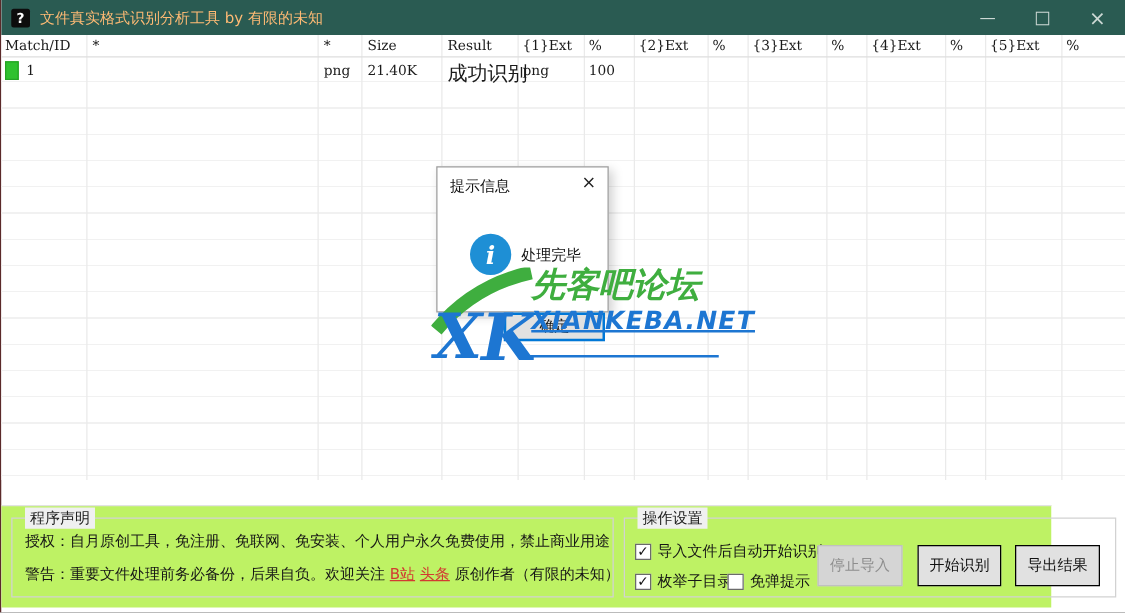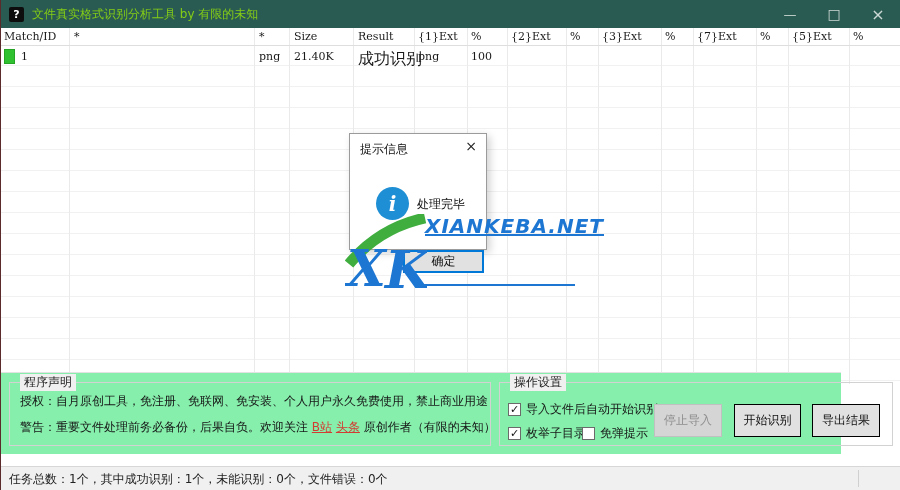--- a/index.html
+++ b/index.html
@@ -6,21 +6,21 @@
   .window{
     position:relative;width:900px;height:490px;background:#ffffff;
     font-family:"DejaVu Sans","Liberation Sans",sans-serif;overflow:hidden;
     border-left:1px solid #5b2a2a;box-sizing:border-box;
   }
   
   .titlebar{position:absolute;left:0;top:0;width:100%;height:28px;
     background:var(--titlebar,#2a5b52);display:flex;align-items:center;}
   .app-icon{width:15px;height:15px;margin-left:8px;background:#0d0d0d;color:#fff;
     font-size:11px;font-weight:bold;display:flex;align-items:center;justify-content:center;border-radius:2px;}
-  .app-title{margin-left:8px;font-size:12px;color:#84cc16;white-space:nowrap;}
+  .app-title{margin-left:8px;font-size:12px;color:#fdba74;white-space:nowrap;}
   .win-controls{margin-left:auto;display:flex;height:100%;}
   .win-btn{width:44px;height:100%;display:flex;align-items:center;justify-content:center;
     color:#ccd8d4;font-size:13px;cursor:default;}
   
   .table-area{position:absolute;left:0;top:28px;width:900px;height:356px;background:#fff;padding-left:48px;}
   .vline{position:absolute;top:0;bottom:0;width:1px;background:#eaeaea;}
   .hgrid{position:absolute;left:0;right:0;top:17px;bottom:0;
     background:repeating-linear-gradient(to bottom,transparent 0px,transparent 20px,#f1f1f1 20px,#f1f1f1 21px);}
   .header-row{position:absolute;left:0;top:0;width:100%;height:17px;border-bottom:1px solid #dedede;
     font-family:"DejaVu Serif","Liberation Serif",serif;font-size:11px;color:#1a1a1a;}
@@ -46,21 +46,21 @@
   
   .watermark{position:absolute;left:344px;top:206px;width:236px;height:90px;z-index:6;pointer-events:none;}
   .wm-logo{position:absolute;left:0;top:8px;}
   .wm-texts{position:absolute;left:80px;top:8px;}
   .wm-line1{font-size:27px;font-weight:bold;font-style:italic;color:var(--wm_green,#3fae3f);
     white-space:nowrap;line-height:30px;}
   .wm-line2{font-size:20px;font-weight:bold;font-style:italic;color:var(--wm_blue,#1d76d2);
     white-space:nowrap;line-height:24px;letter-spacing:1px;text-decoration:underline;}
   .wm-underline{position:absolute;left:70px;top:78px;width:160px;height:2px;background:var(--wm_blue,#1d76d2);}
   
-  .bottom-panel{position:absolute;left:0;top:372px;width:840px;height:82px;background:#86efac;
+  .bottom-panel{position:absolute;left:0;top:404px;width:840px;height:82px;background:#bef264;
     border-top:1px solid #e2e2e2;box-sizing:border-box;}
   .groupbox{position:absolute;border:1px solid #d2d2d2;box-sizing:border-box;}
   .gb-legend{position:absolute;top:-9px;left:10px;background:#f0f0f0;padding:0 4px;font-size:12px;color:#222;}
   .decl-box{left:8px;top:9px;width:482px;height:64px;}
   .decl-line{position:absolute;left:10px;font-size:12px;color:#161616;white-space:nowrap;}
   .decl-link{color:var(--link_red,#d23b32);text-decoration:underline;cursor:pointer;}
   .set-box{left:498px;top:9px;width:394px;height:64px;}
   .cb-row{position:absolute;display:flex;align-items:center;font-size:12px;color:#161616;}
   .cb{width:13px;height:13px;border:1px solid #6b6b6b;background:#fff;margin-right:5px;
     display:flex;align-items:center;justify-content:center;font-size:11px;line-height:11px;color:#111;box-sizing:border-box;}
@@ -110,21 +110,21 @@
       <span class="hcell" style="left:73px">*</span>
       <span class="hcell" style="left:258px">*</span>
       <span class="hcell" style="left:293px">Size</span>
       <span class="hcell" style="left:357px">Result</span>
       <span class="hcell" style="left:417px">{1}Ext</span>
       <span class="hcell" style="left:470px">%</span>
       <span class="hcell" style="left:510px">{2}Ext</span>
       <span class="hcell" style="left:569px">%</span>
       <span class="hcell" style="left:601px">{3}Ext</span>
       <span class="hcell" style="left:664px">%</span>
-      <span class="hcell" style="left:696px">{7}Ext</span>
+      <span class="hcell" style="left:696px">{4}Ext</span>
       <span class="hcell" style="left:759px">%</span>
       <span class="hcell" style="left:791px">{5}Ext</span>
       <span class="hcell" style="left:852px">%</span>
     </div>
 
     <div class="data-row">
       <div class="indicator"></div>
       <span class="dcell" style="left:20px">1</span>
       <span class="dcell" style="left:73px"></span>
       <span class="dcell" style="left:258px">png</span>
@@ -143,20 +143,21 @@
     <div class="ok-btn">确定</div>
   </div>
 
   <div class="watermark">
     <svg class="wm-logo" width="82" height="78" viewBox="0 0 82 78">
       <path d="M4 50 Q 34 14 80 4" stroke="#3fae3f" stroke-width="11" fill="none"></path>
       <text x="2" y="72" font-size="50" font-weight="bold" font-style="italic" fill="#1d76d2" font-family="DejaVu Serif, Liberation Serif, serif">X</text>
       <text x="40" y="74" font-size="52" font-weight="bold" font-style="italic" fill="#1d76d2" font-family="DejaVu Serif, Liberation Serif, serif">K</text>
     </svg>
     <div class="wm-texts">
+      <div class="wm-line1">先客吧论坛</div>
       <div class="wm-line2">XIANKEBA.NET</div>
     </div>
     <div class="wm-underline"></div>
   </div>
 
   <div class="bottom-panel">
 
     <div class="groupbox decl-box">
       <span class="gb-legend">程序声明</span>
       <div class="decl-line" style="top:10px">授权：自月原创工具，免注册、免联网、免安装、个人用户永久免费使用，禁止商业用途</div>
@@ -178,18 +179,14 @@
         <span class="cb"></span>
         <span>免弹提示</span>
       </div>
 
       <div class="btn disabled" style="left:154px;width:68px">停止导入</div>
       <div class="btn" style="left:234px;width:67px">开始识别</div>
       <div class="btn" style="left:312px;width:68px">导出结果</div>
     </div>
   </div>
 
-  <div class="statusbar">
-    <div class="status-text">任务总数：1个，其中成功识别：1个，未能识别：0个，文件错误：0个</div>
-    <div class="status-sep"></div>
-  </div>
 
 </div>
 
 </body></html>

